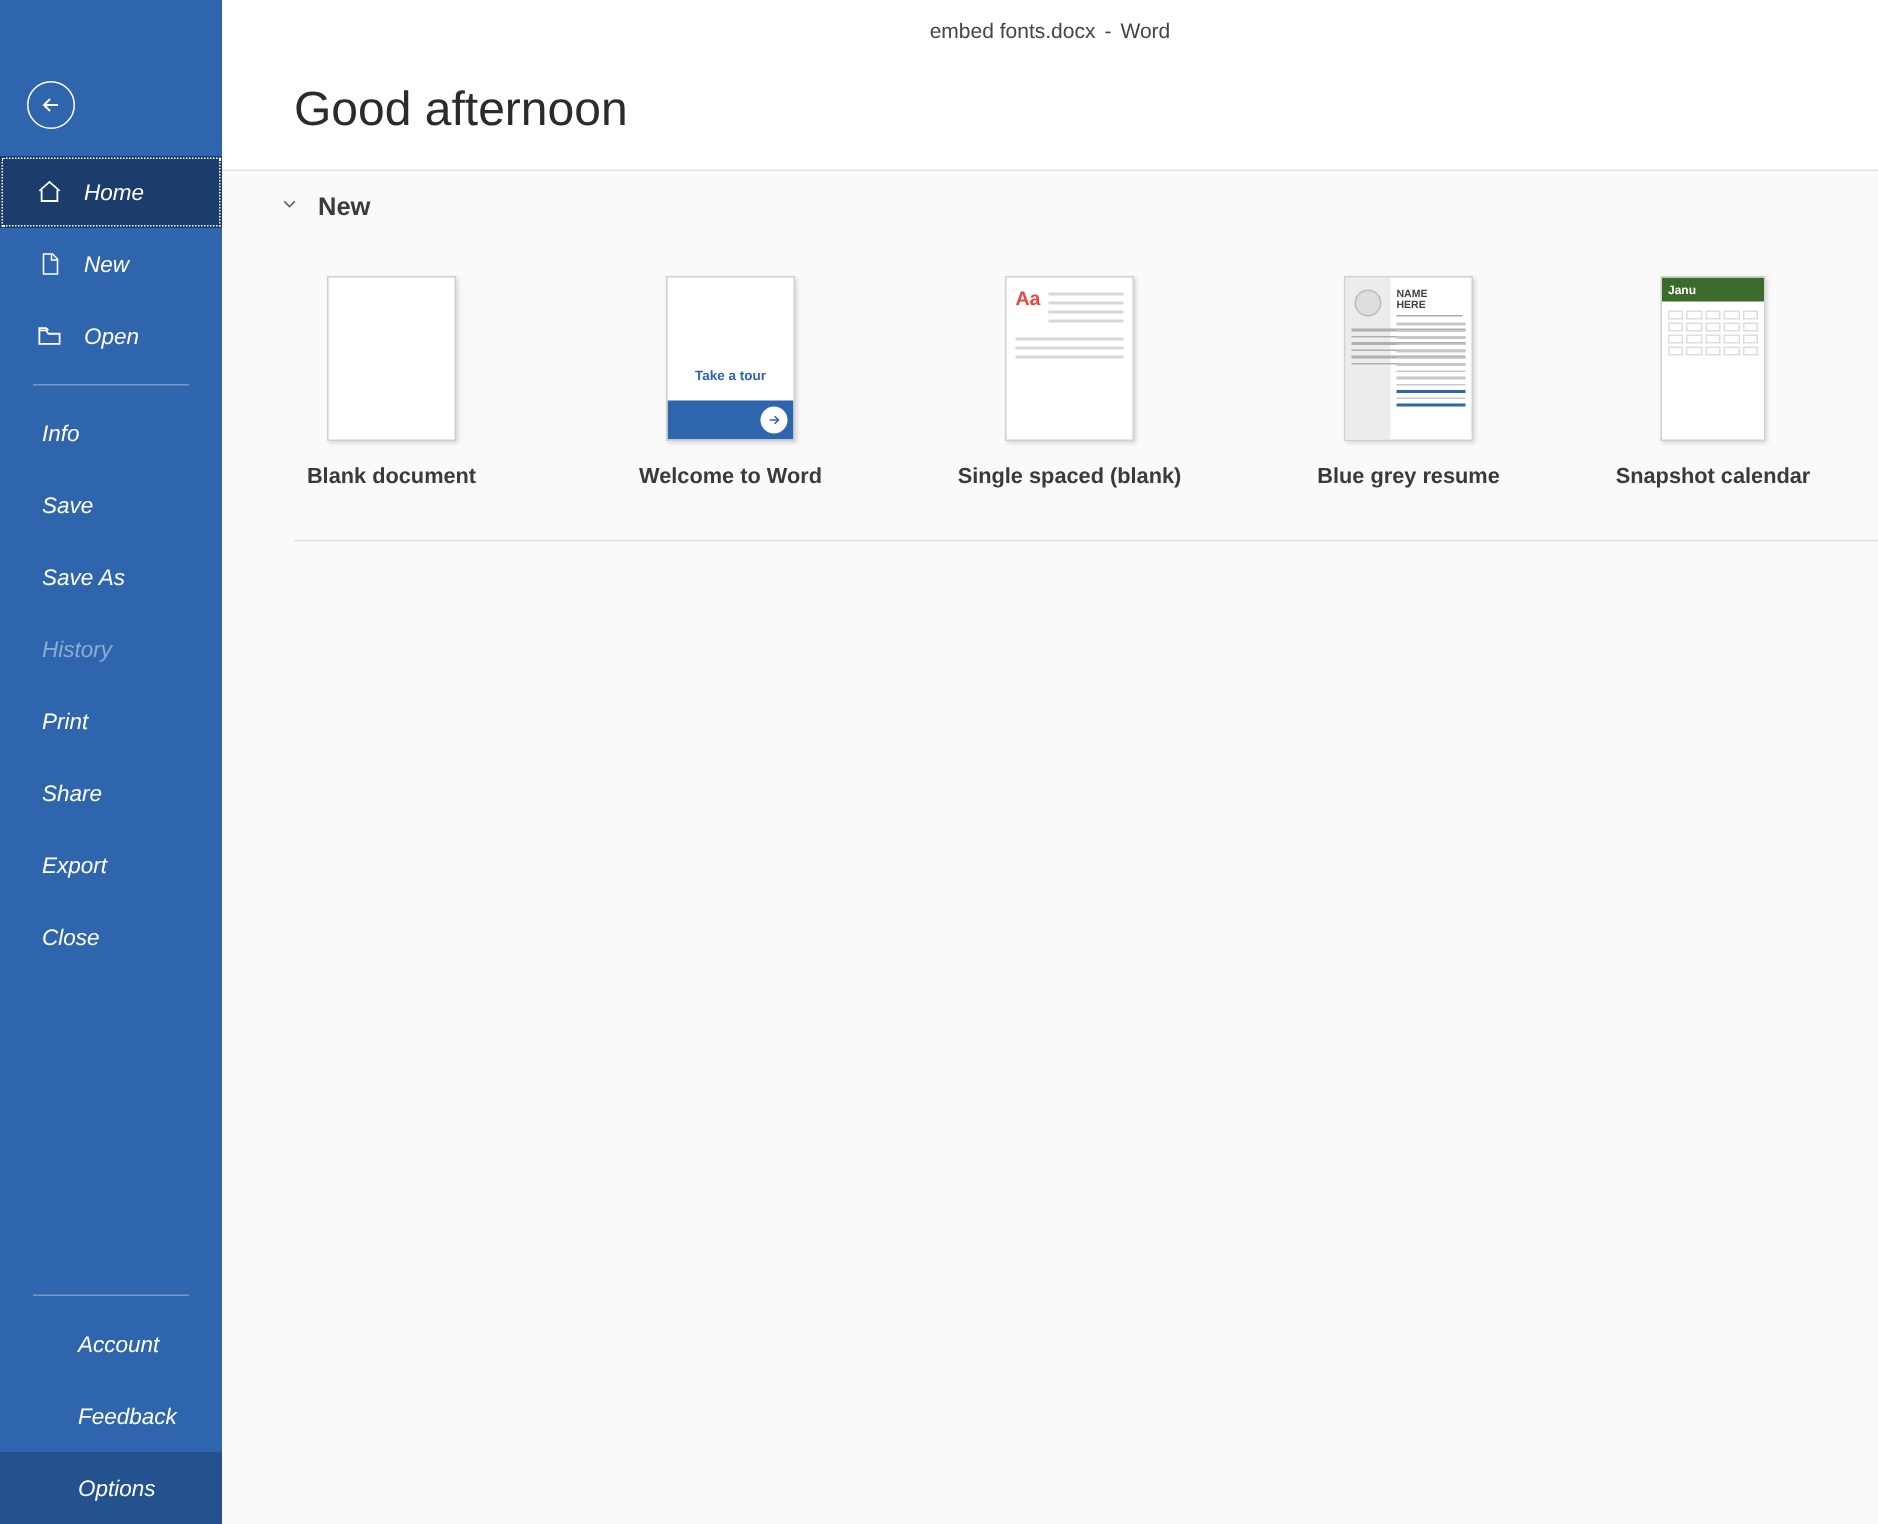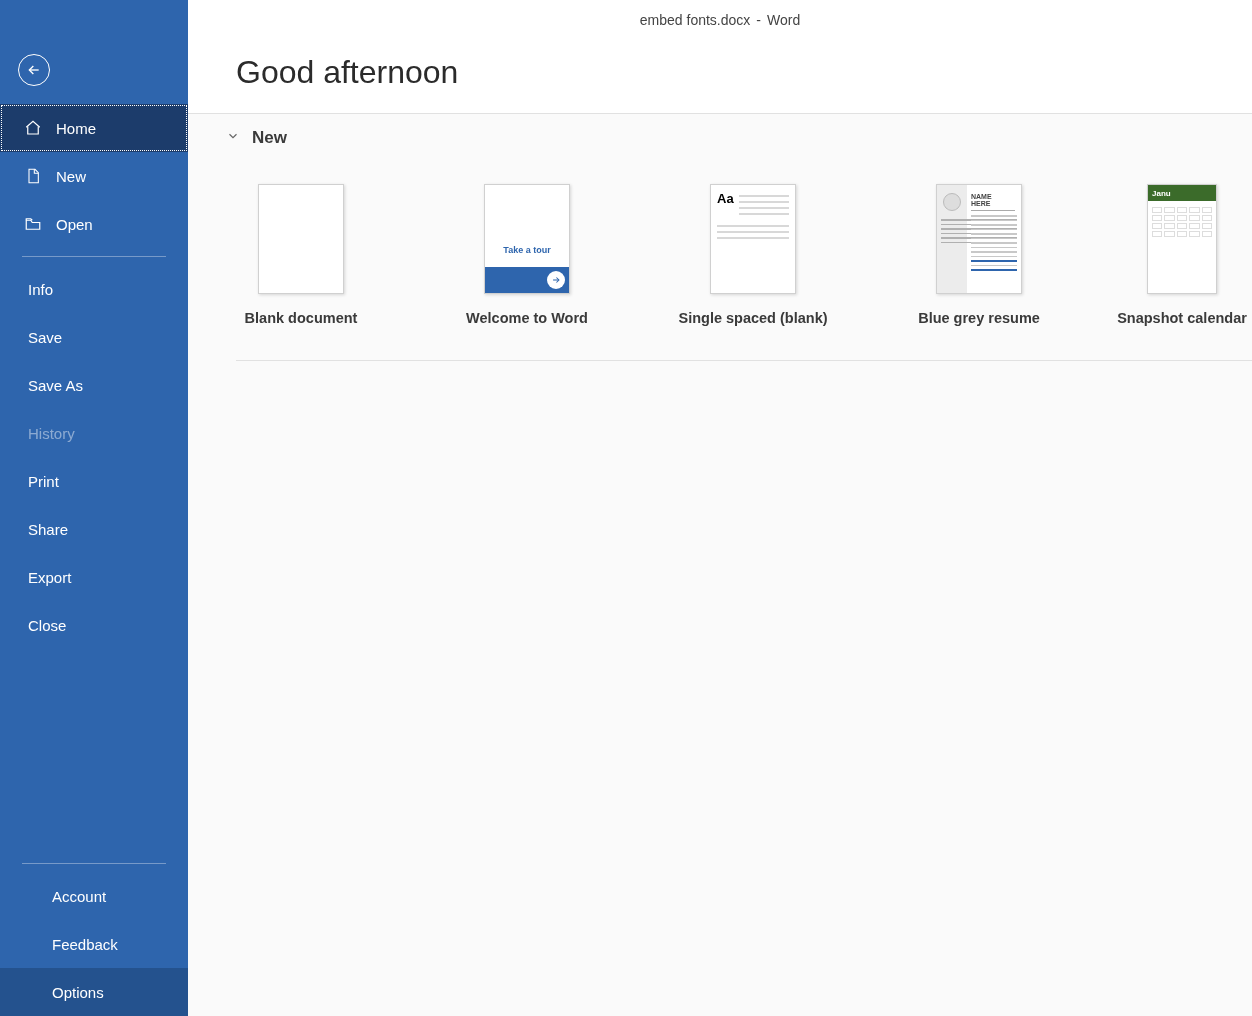--- a/index.html
+++ b/index.html
@@ -11,26 +11,27 @@
     overflow: hidden;
     color: #333;
   }
   .app {
     display: flex;
     width: 100%;
     height: 100%;
   }
   
   .sidebar {
-    width: 188px;
+    width: 148px;
     background: #2e65ad;
     color: #fff;
     display: flex;
     flex-direction: column;
     flex-shrink: 0;
+    font-style: italic;
   }
   .back-btn {
     width: 32px; height: 32px;
     margin: 54px 0 18px 18px;
     border: 1.5px solid #fff;
     border-radius: 50%;
     display: flex;
     align-items: center;
     justify-content: center;
     cursor: pointer;
@@ -145,21 +146,21 @@
     position:absolute; bottom:0; left:0; right:0; height:26px;
     background:#2e65ad;
     display:flex; align-items:center; justify-content:flex-end; padding-right:4px;
   }
   .thumb-tour-band .circ {
     width:18px; height:18px; border-radius:50%; background:#fff;
     display:flex; align-items:center; justify-content:center;
   }
   .thumb-tour-band .circ svg { stroke:#2e65ad; }
   .thumb-aa {
-    position:absolute; top:6px; left:6px; color:#000000; font-weight:700; font-size:13px;
+    position:absolute; top:6px; left:6px; color:#ef4444; font-weight:700; font-size:13px;
   }
   .thumb-lines { position:absolute; top:10px; left:28px; right:6px; }
   .thumb-lines .ln { height:2px; background:#d8d8d8; margin-bottom:4px; }
   .thumb-lines2 { position:absolute; top:40px; left:6px; right:6px; }
   .thumb-lines2 .ln { height:2px; background:#d8d8d8; margin-bottom:4px; }
   .thumb-resume-left {
     position:absolute; top:0; left:0; bottom:0; width:30px; background:#ececec;
   }
   .thumb-resume-avatar {
     position:absolute; top:8px; left:6px; width:18px; height:18px;

